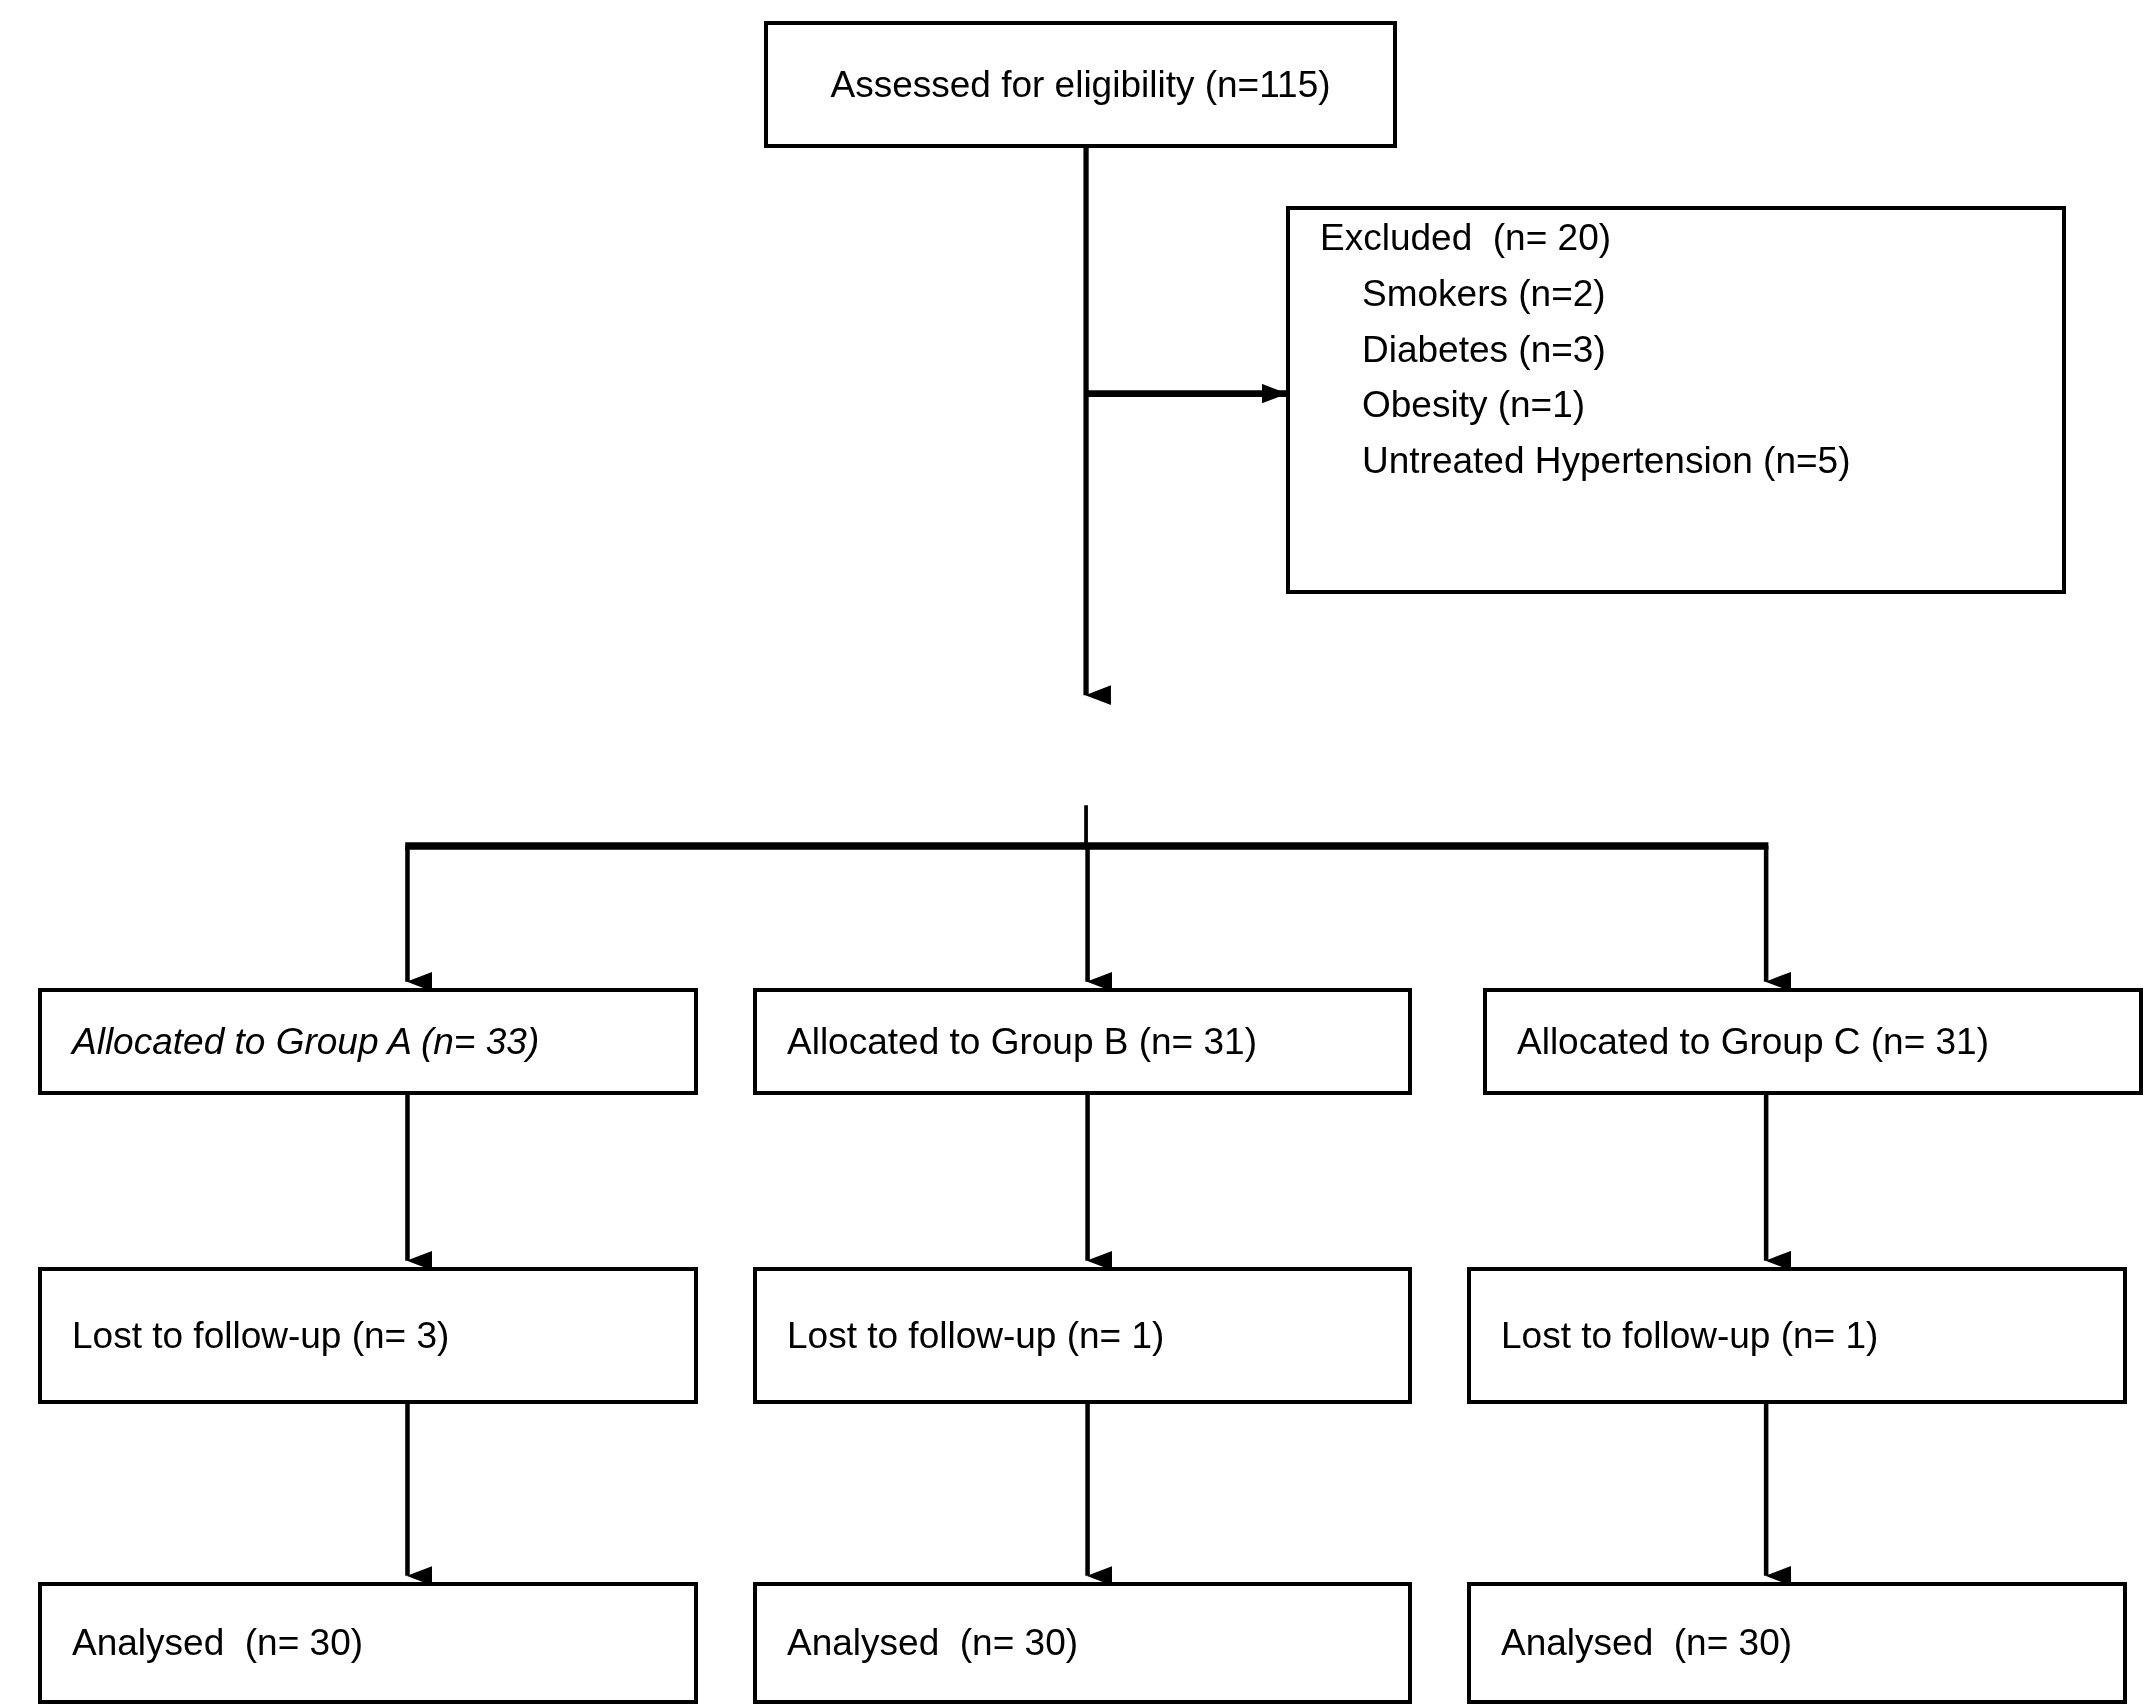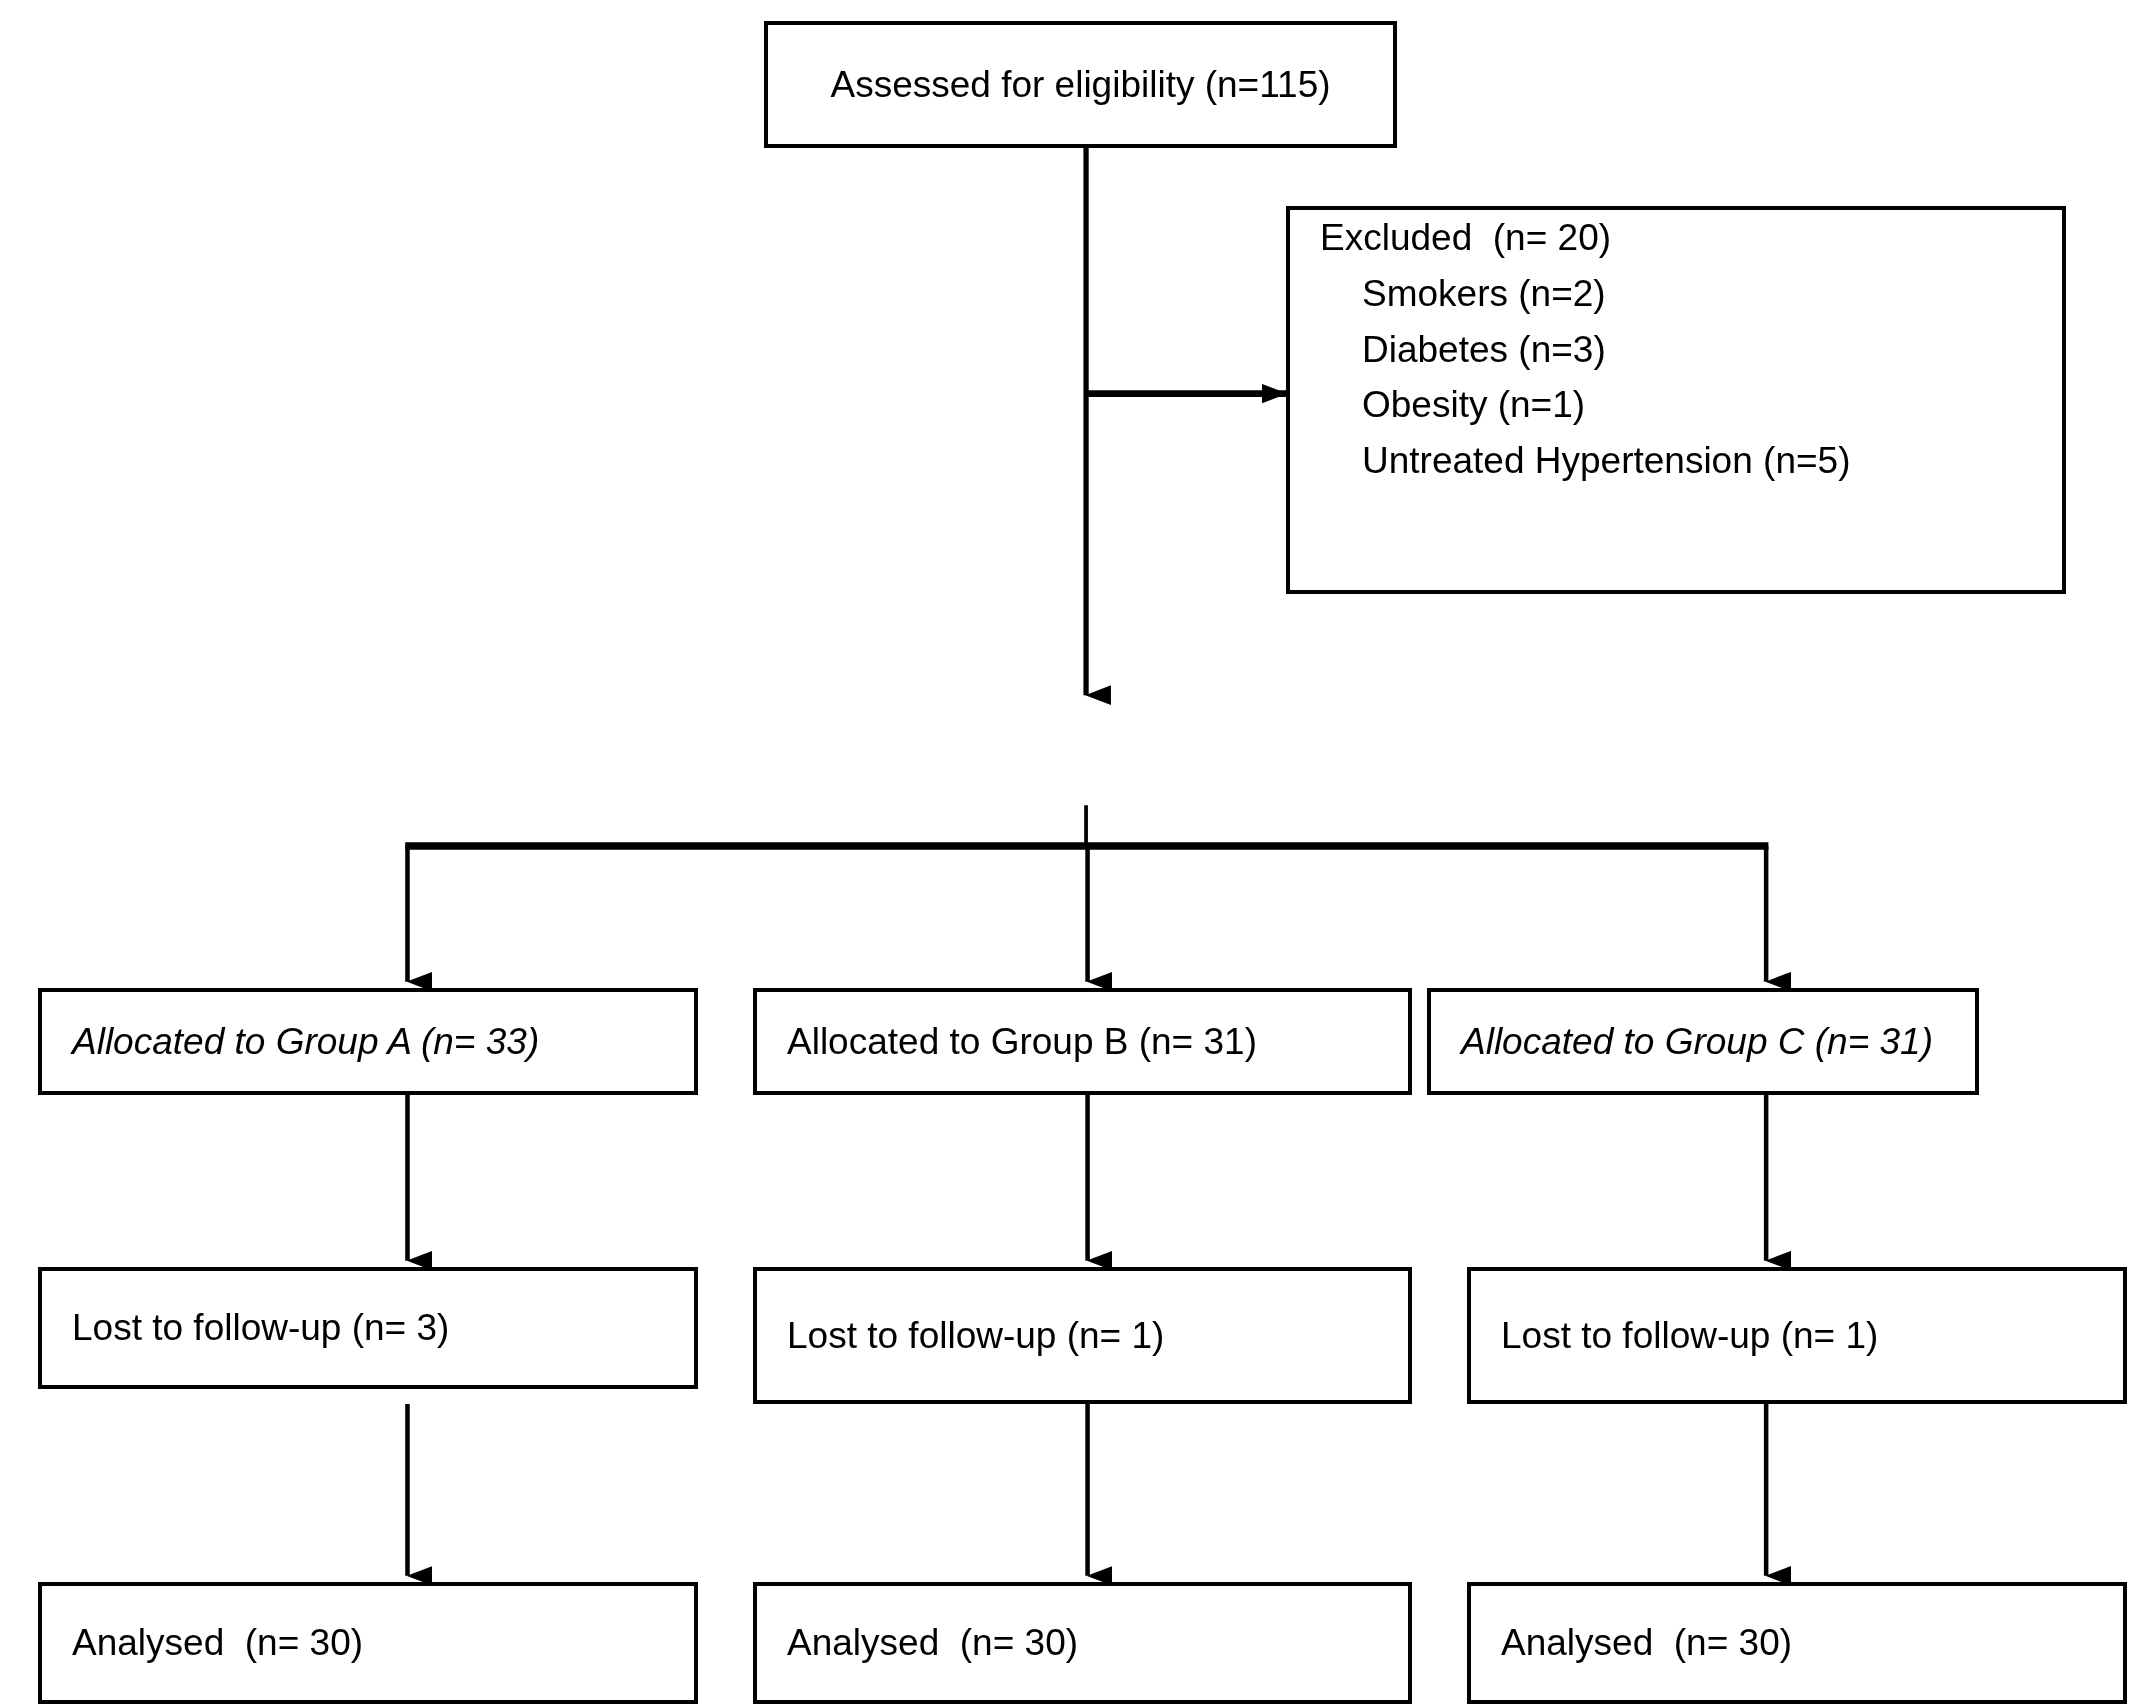--- a/index.html
+++ b/index.html
@@ -105,38 +105,38 @@
     <span class="node-line indent-line">Smokers (n=2)</span>
     <span class="node-line indent-line">Diabetes (n=3)</span>
     <span class="node-line indent-line">Obesity (n=1)</span>
     <span class="node-line indent-line">Untreated Hypertension (n=5)</span>
   </div>
 
 
   <div class="node left-text" style="left:38px; top:988px; width:660px; height:107px;font-style:italic;">
     <span class="node-line">Allocated to Group A (n= 33)</span>
   </div>
-  <div class="node left-text" style="left:38px; top:1267px; width:660px; height:122px;">
+  <div class="node left-text" style="left:38px; top:1267px; width:660px; height:137px;">
     <span class="node-line">Lost to follow-up (n= 3)</span>
   </div>
   <div class="node left-text" style="left:38px; top:1582px; width:660px; height:122px;">
     <span class="node-line">Analysed  (n= 30)</span>
   </div>
 
   <div class="node left-text" style="left:753px; top:988px; width:659px; height:107px;">
     <span class="node-line">Allocated to Group B (n= 31)</span>
   </div>
   <div class="node left-text" style="left:753px; top:1267px; width:659px; height:137px;">
     <span class="node-line">Lost to follow-up (n= 1)</span>
   </div>
   <div class="node left-text" style="left:753px; top:1582px; width:659px; height:122px;">
     <span class="node-line">Analysed  (n= 30)</span>
   </div>
 
-  <div class="node left-text" style="left:1427px; top:988px; width:552px; height:107px;font-style:italic;">
+  <div class="node left-text" style="left:1483px; top:988px; width:660px; height:107px;">
     <span class="node-line">Allocated to Group C (n= 31)</span>
   </div>
   <div class="node left-text" style="left:1467px; top:1267px; width:660px; height:137px;">
     <span class="node-line">Lost to follow-up (n= 1)</span>
   </div>
   <div class="node left-text" style="left:1467px; top:1582px; width:660px; height:122px;">
     <span class="node-line">Analysed  (n= 30)</span>
   </div>
 
 </div>

